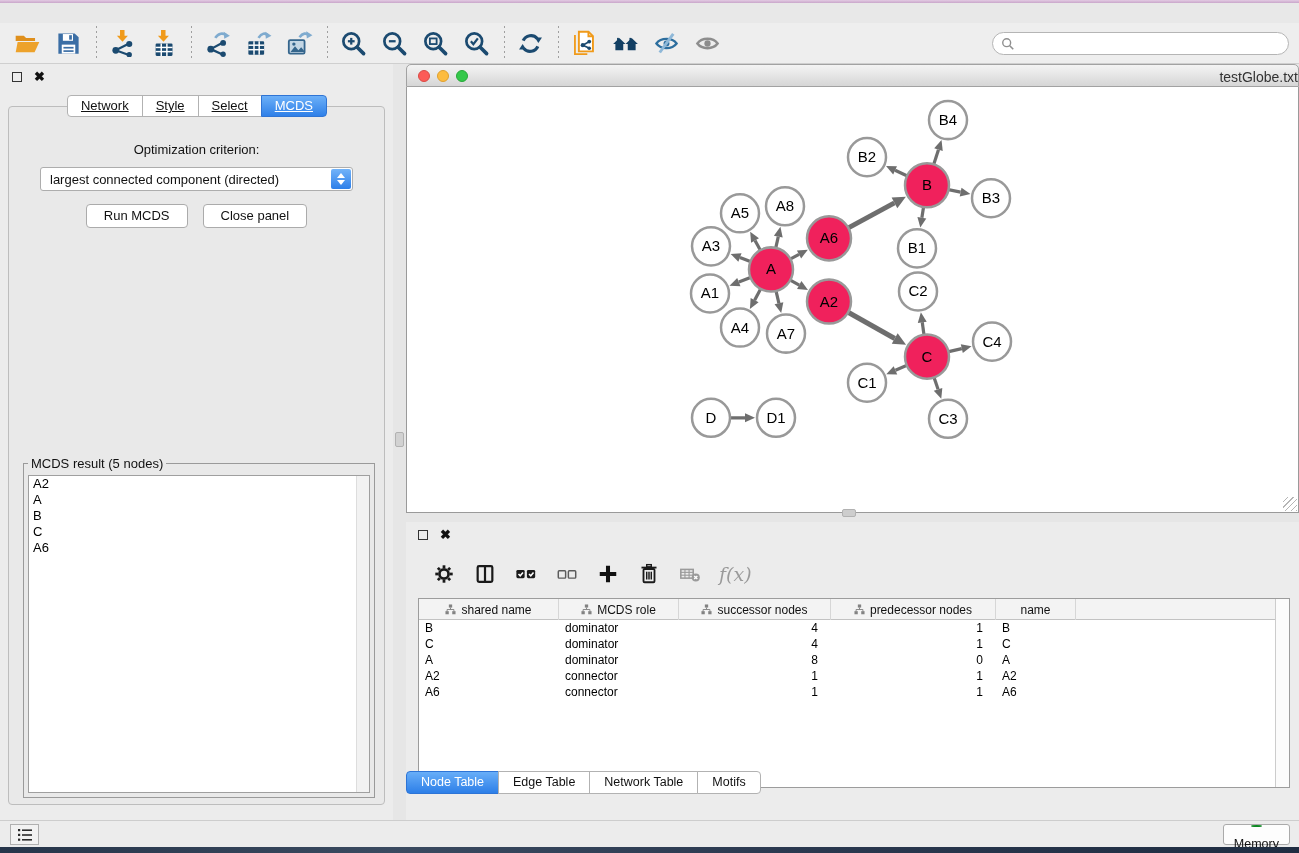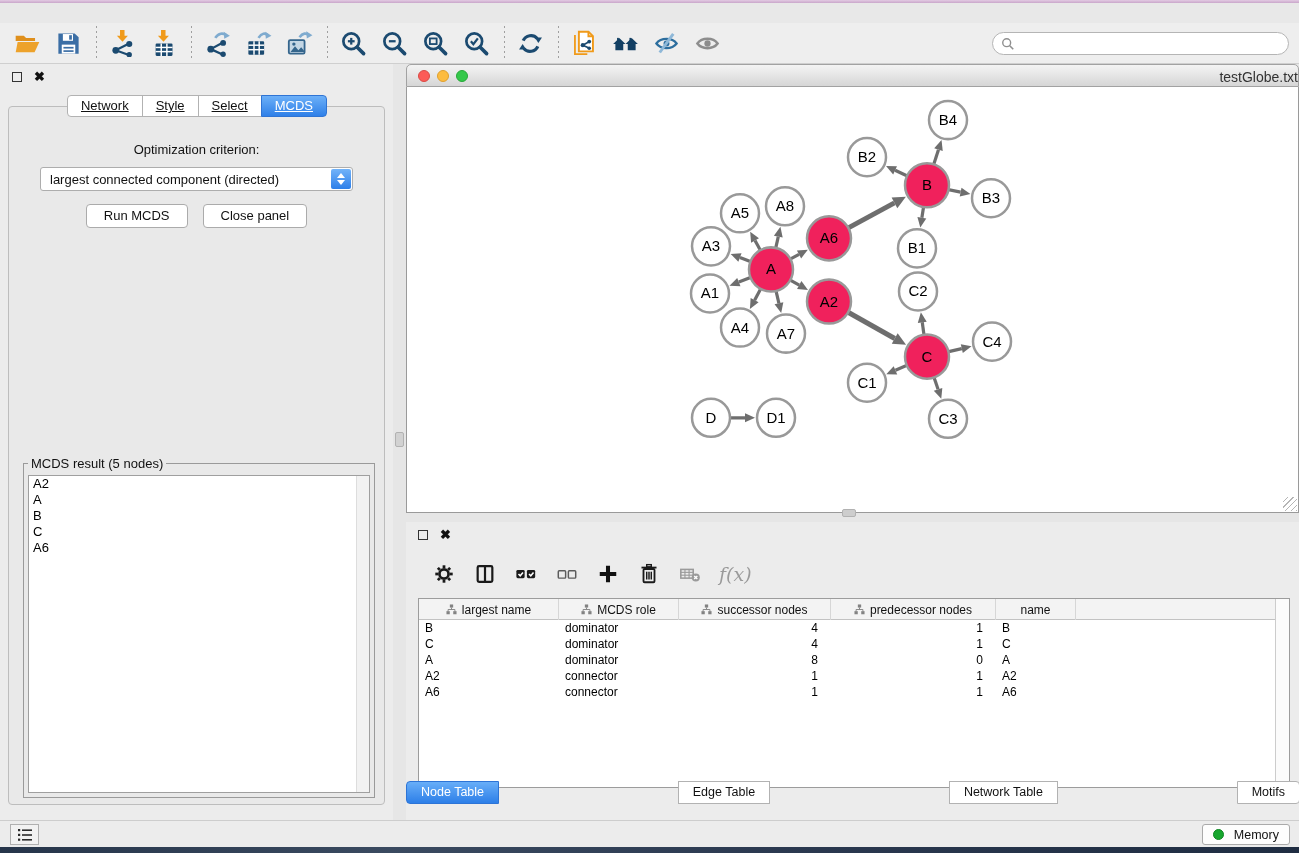--- a/index.html
+++ b/index.html
@@ -114,36 +114,36 @@
                border-left:1px solid #ccc; }
   .tgrid { display:grid; grid-template-columns:140px 120px 152px 165px 80px 1fr; }
   .tp-head { background:#f3f3f3; border-bottom:1px solid #c2c2c2; height:21px; }
   .th-cell { display:flex; align-items:center; justify-content:center; gap:5px;
              font-size:12px; color:#111; border-right:1px solid #d6d6d6; height:21px; }
   .th-cell:last-child { border-right:none; }
   .th-cell svg { width:11px; height:11px; }
   .trow { height:16px; }
   .td { font-size:12px; line-height:16px; padding:0 6px; white-space:nowrap; color:#000; }
   .td.r { text-align:right; padding-right:13px; }
-  .tp-tabs { position:absolute; left:0; right:0; bottom:16px; display:flex; justify-content:space-between; }
+  .tp-tabs { position:absolute; left:0; right:0; bottom:26px; display:flex; justify-content:flex-start; }
   .tp-tab { font-size:12.5px; padding:3px 14px 4px; background:#fff; border:1px solid #b2b2b2;
             margin-right:-1px; cursor:pointer; color:#111; }
   .tp-tab:first-child { border-radius:4px 0 0 4px; }
   .tp-tab:last-child  { border-radius:0 4px 4px 0; }
   .tp-tab.sel { background:linear-gradient(#68aef8,#2d7fe8); border-color:#2d74d6; color:#fff; }
 
   
   .statusbar { position:absolute; left:0; top:820px; right:0; height:27px;
                background:#ececec; border-top:1px solid #cdcdcd; }
   .sb-left-btn { position:absolute; left:10px; top:3px; width:29px; height:21px;
                  background:#f2f2f2; border:1px solid #b0b0b0; display:flex;
                  align-items:center; justify-content:center; cursor:pointer; }
   .memory-btn { position:absolute; right:9px; top:3px; height:21px; background:#fdfdfd;
                 border:1px solid #aaa; border-radius:3px; display:flex; align-items:center;
-                gap:10px; padding:0 10px; font-size:12.5px; cursor:pointer; color:#111; }
+                gap:10px; padding:0 10px; font-size:12.5px; cursor:pointer; color:#111;flex-direction:column; }
   .mem-dot { width:11px; height:11px; border-radius:50%; background:#17a62e; border:1px solid #0e8722; }
   .desktop-strip { position:absolute; left:0; top:847px; right:0; height:6px;
                    background:linear-gradient(90deg,#26354a,#3a4a60 30%,#2b3950 60%,#1f2d42); }
 </style>
 </head>
 <body>
 
 <div class="screen">
 
   <div class="top-strip"></div>
@@ -576,21 +576,21 @@
                   <rect x="0.5" y="7.8" width="3.6" height="3.4"></rect>
                   <rect x="7.9" y="7.8" width="3.6" height="3.4"></rect>
                 </g>
                 <g stroke="#828282" stroke-width="1">
                   <line x1="6" y1="3.9" x2="6" y2="6"></line>
                   <line x1="2.3" y1="6" x2="9.7" y2="6"></line>
                   <line x1="2.3" y1="6" x2="2.3" y2="7.8"></line>
                   <line x1="9.7" y1="6" x2="9.7" y2="7.8"></line>
                 </g>
               </svg>
-              <span>largest name</span>
+              <span>shared name</span>
             </div>
             <div class="th-cell">
               <svg viewBox="0 0 12 12">
                 <g fill="#828282">
                   <rect x="4.2" y="0.5" width="3.6" height="3.4"></rect>
                   <rect x="0.5" y="7.8" width="3.6" height="3.4"></rect>
                   <rect x="7.9" y="7.8" width="3.6" height="3.4"></rect>
                 </g>
                 <g stroke="#828282" stroke-width="1">
                   <line x1="6" y1="3.9" x2="6" y2="6"></line>

